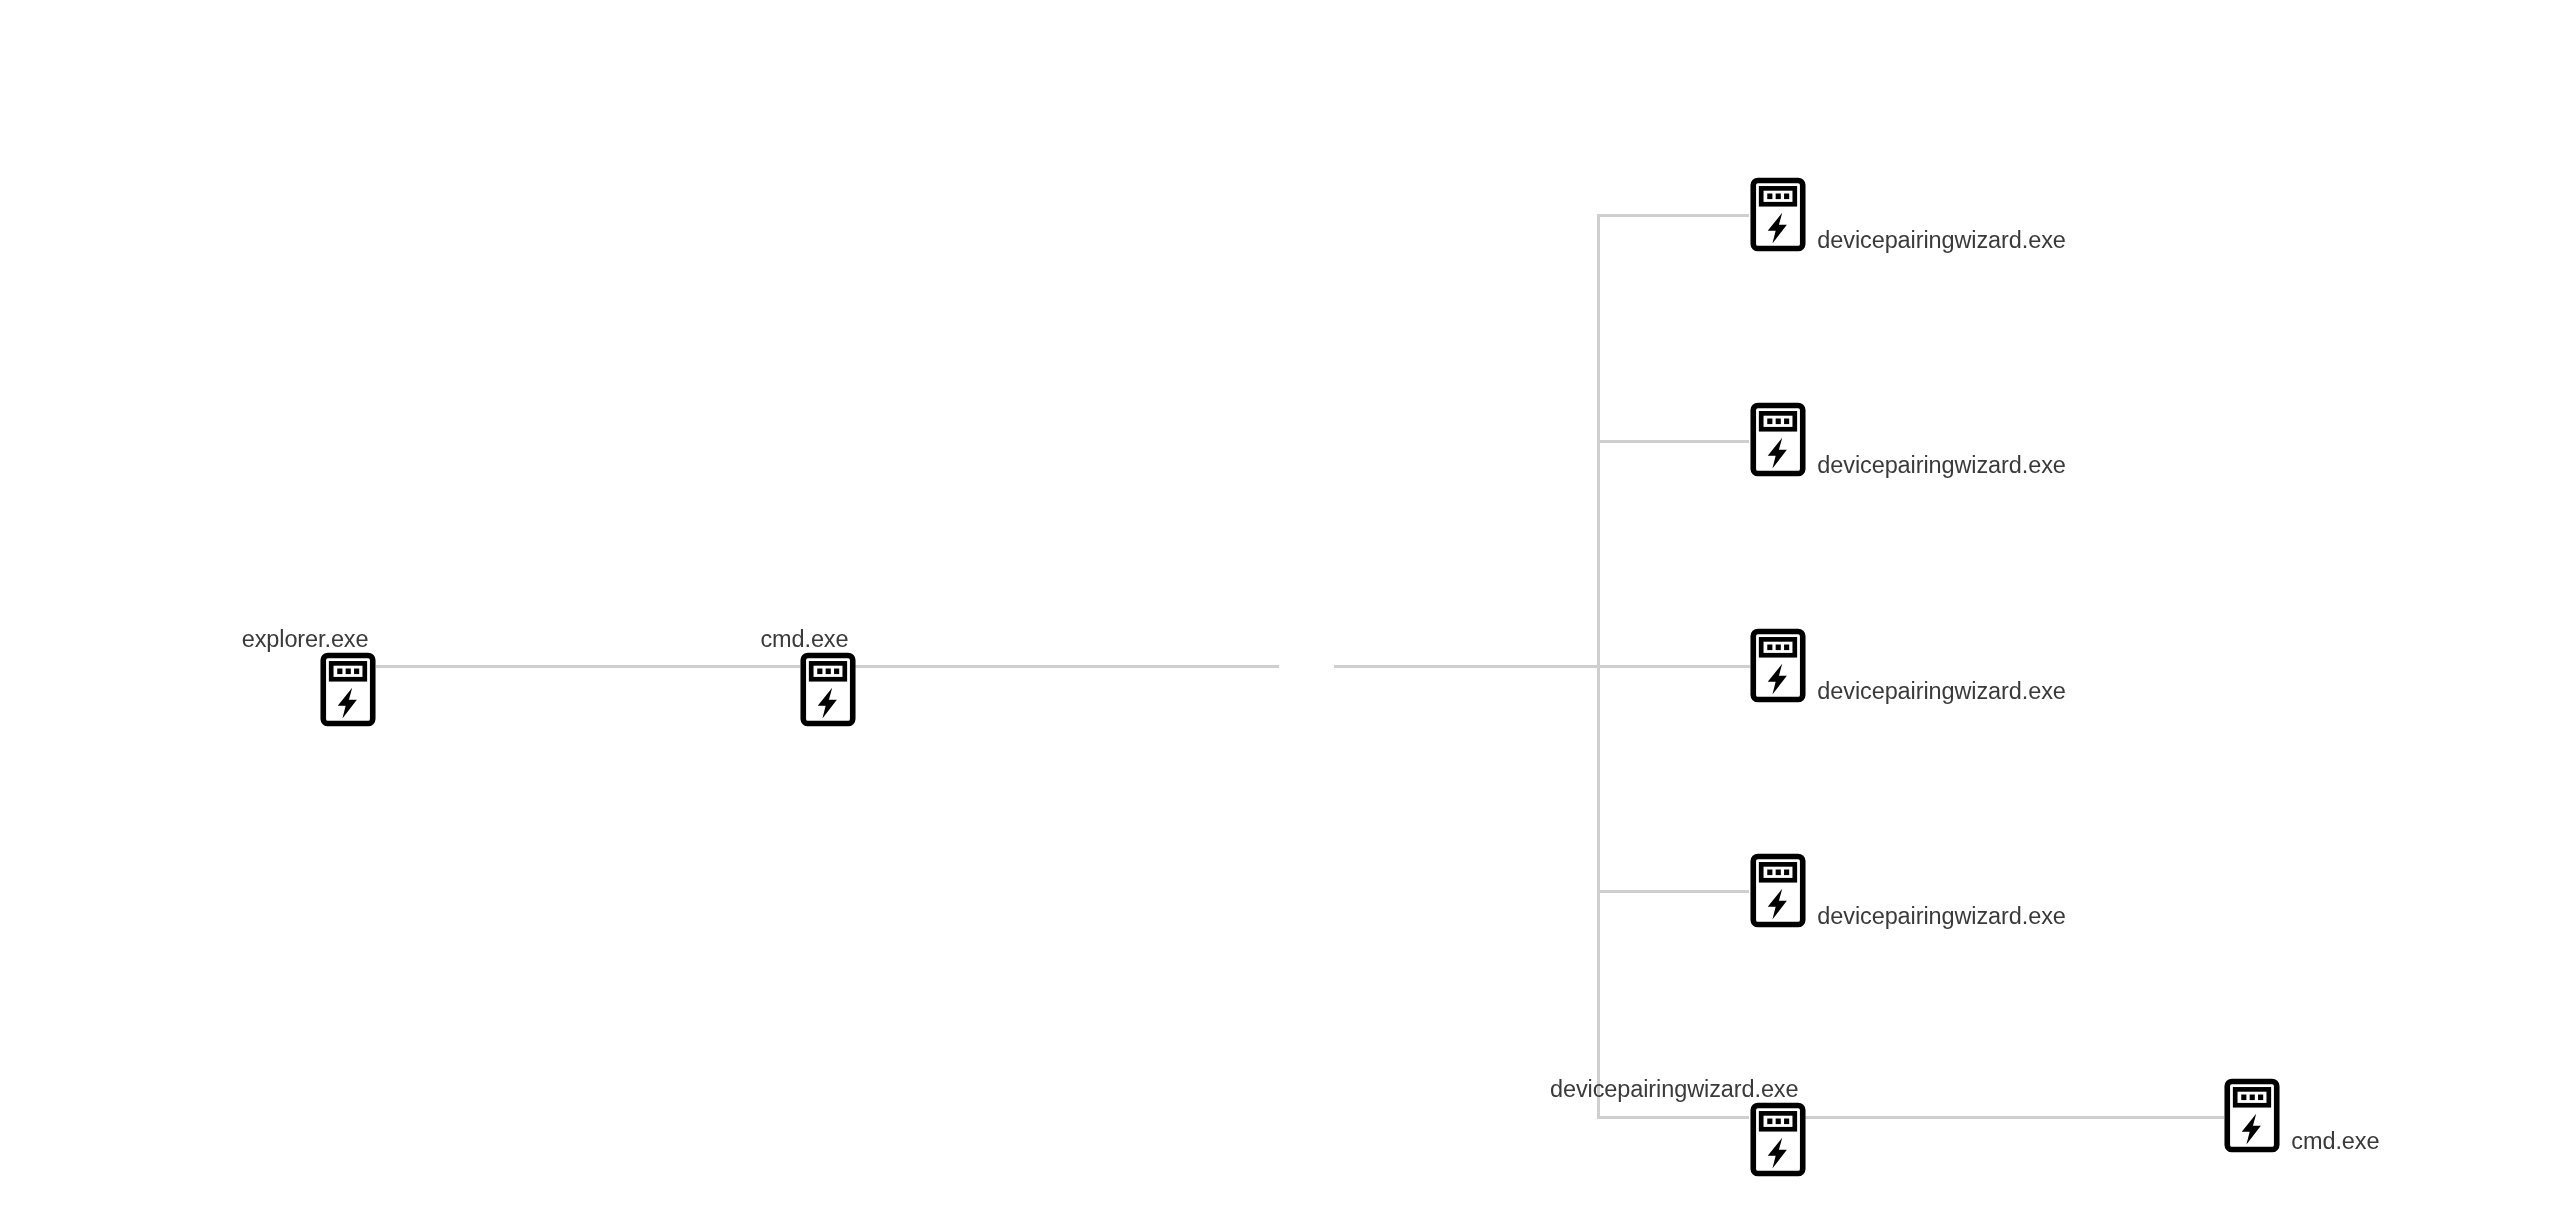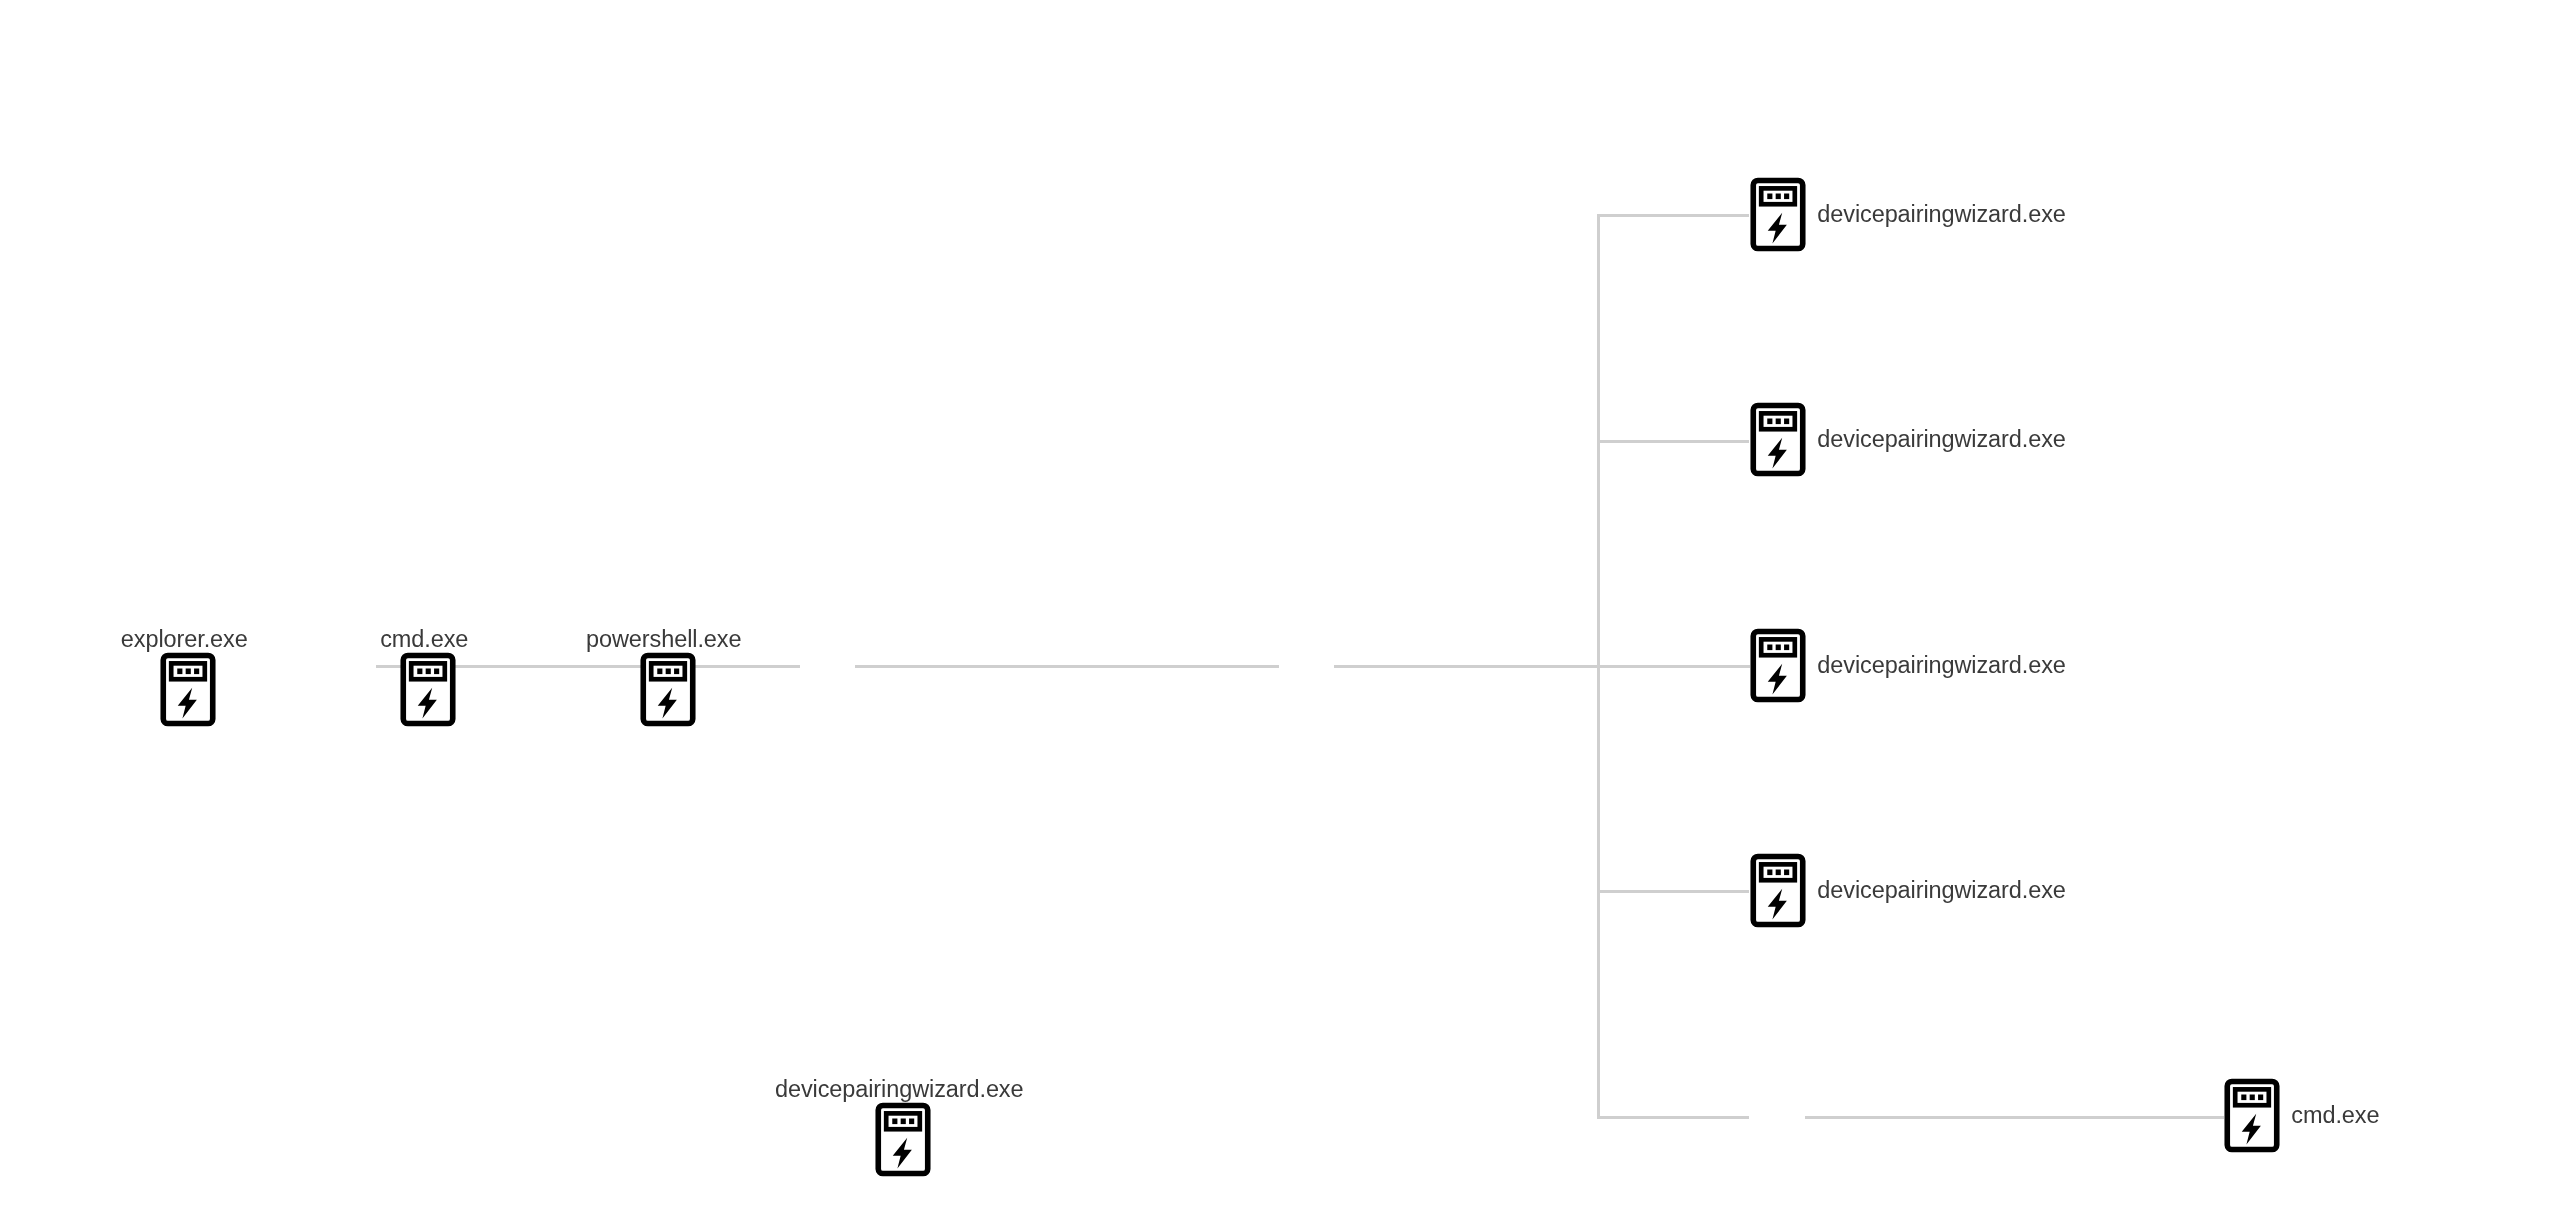--- a/index.html
+++ b/index.html
@@ -24,21 +24,21 @@
     background: #cfcfcf;
   }
   .edge.h { height: 2.8px; }
   .edge.v { width: 2.8px; }
 
   
   .node {
     position: absolute;
     display: flex;
     flex-direction: row;
-    align-items: center;
+    align-items: flex-end;
     white-space: nowrap;
   }
   .node.label-left  { flex-direction: column; }
   .node.label-right { flex-direction: row; }
 
   .node-label {
     font-family: "Liberation Sans", sans-serif;
     font-size: 23.5px;
     color: #3a3a3a;
     letter-spacing: -0.1px;
@@ -73,31 +73,20 @@
         <rect x="3.5" y="3.5" width="53" height="73" rx="5" ry="5" fill="#ffffff" stroke="#000000" stroke-width="6"></rect>
         <rect x="12" y="12" width="36" height="17" fill="#ffffff" stroke="#000000" stroke-width="5"></rect>
         <rect x="18.5" y="17.5" width="5.5" height="6" fill="#000000"></rect>
         <rect x="27.5" y="17.5" width="5.5" height="6" fill="#000000"></rect>
         <rect x="36.5" y="17.5" width="5.5" height="6" fill="#000000"></rect>
         <path d="M34.5 38 L19 57.5 L27.5 57.5 L24 71 L39.5 51 L31 51 Z" fill="#000000"></path>
       </svg>
     </div>
     <div class="node label-left" style="top: 628px; left: 0px; width: 856px; justify-content: flex-end;">
       <span class="node-label" style="color: rgb(58, 58, 58);">cmd.exe</span>
-      <svg class="node-icon" viewBox="0 0 60 80">
-        <rect x="3.5" y="3.5" width="53" height="73" rx="5" ry="5" fill="#ffffff" stroke="#000000" stroke-width="6"></rect>
-        <rect x="12" y="12" width="36" height="17" fill="#ffffff" stroke="#000000" stroke-width="5"></rect>
-        <rect x="18.5" y="17.5" width="5.5" height="6" fill="#000000"></rect>
-        <rect x="27.5" y="17.5" width="5.5" height="6" fill="#000000"></rect>
-        <rect x="36.5" y="17.5" width="5.5" height="6" fill="#000000"></rect>
-        <path d="M34.5 38 L19 57.5 L27.5 57.5 L24 71 L39.5 51 L31 51 Z" fill="#000000"></path>
-      </svg>
-    </div>
-    <div class="node label-left" style="top: 628px; left: 0px; width: 1335px; justify-content: flex-end;">
-      <span class="node-label" style="color: rgb(58, 58, 58);">powershell.exe</span>
       <svg class="node-icon" viewBox="0 0 60 80">
         <rect x="3.5" y="3.5" width="53" height="73" rx="5" ry="5" fill="#ffffff" stroke="#000000" stroke-width="6"></rect>
         <rect x="12" y="12" width="36" height="17" fill="#ffffff" stroke="#000000" stroke-width="5"></rect>
         <rect x="18.5" y="17.5" width="5.5" height="6" fill="#000000"></rect>
         <rect x="27.5" y="17.5" width="5.5" height="6" fill="#000000"></rect>
         <rect x="36.5" y="17.5" width="5.5" height="6" fill="#000000"></rect>
         <path d="M34.5 38 L19 57.5 L27.5 57.5 L24 71 L39.5 51 L31 51 Z" fill="#000000"></path>
       </svg>
     </div>
     <div class="node label-right" style="top: 177px; left: 1750px; justify-content: flex-start;">

